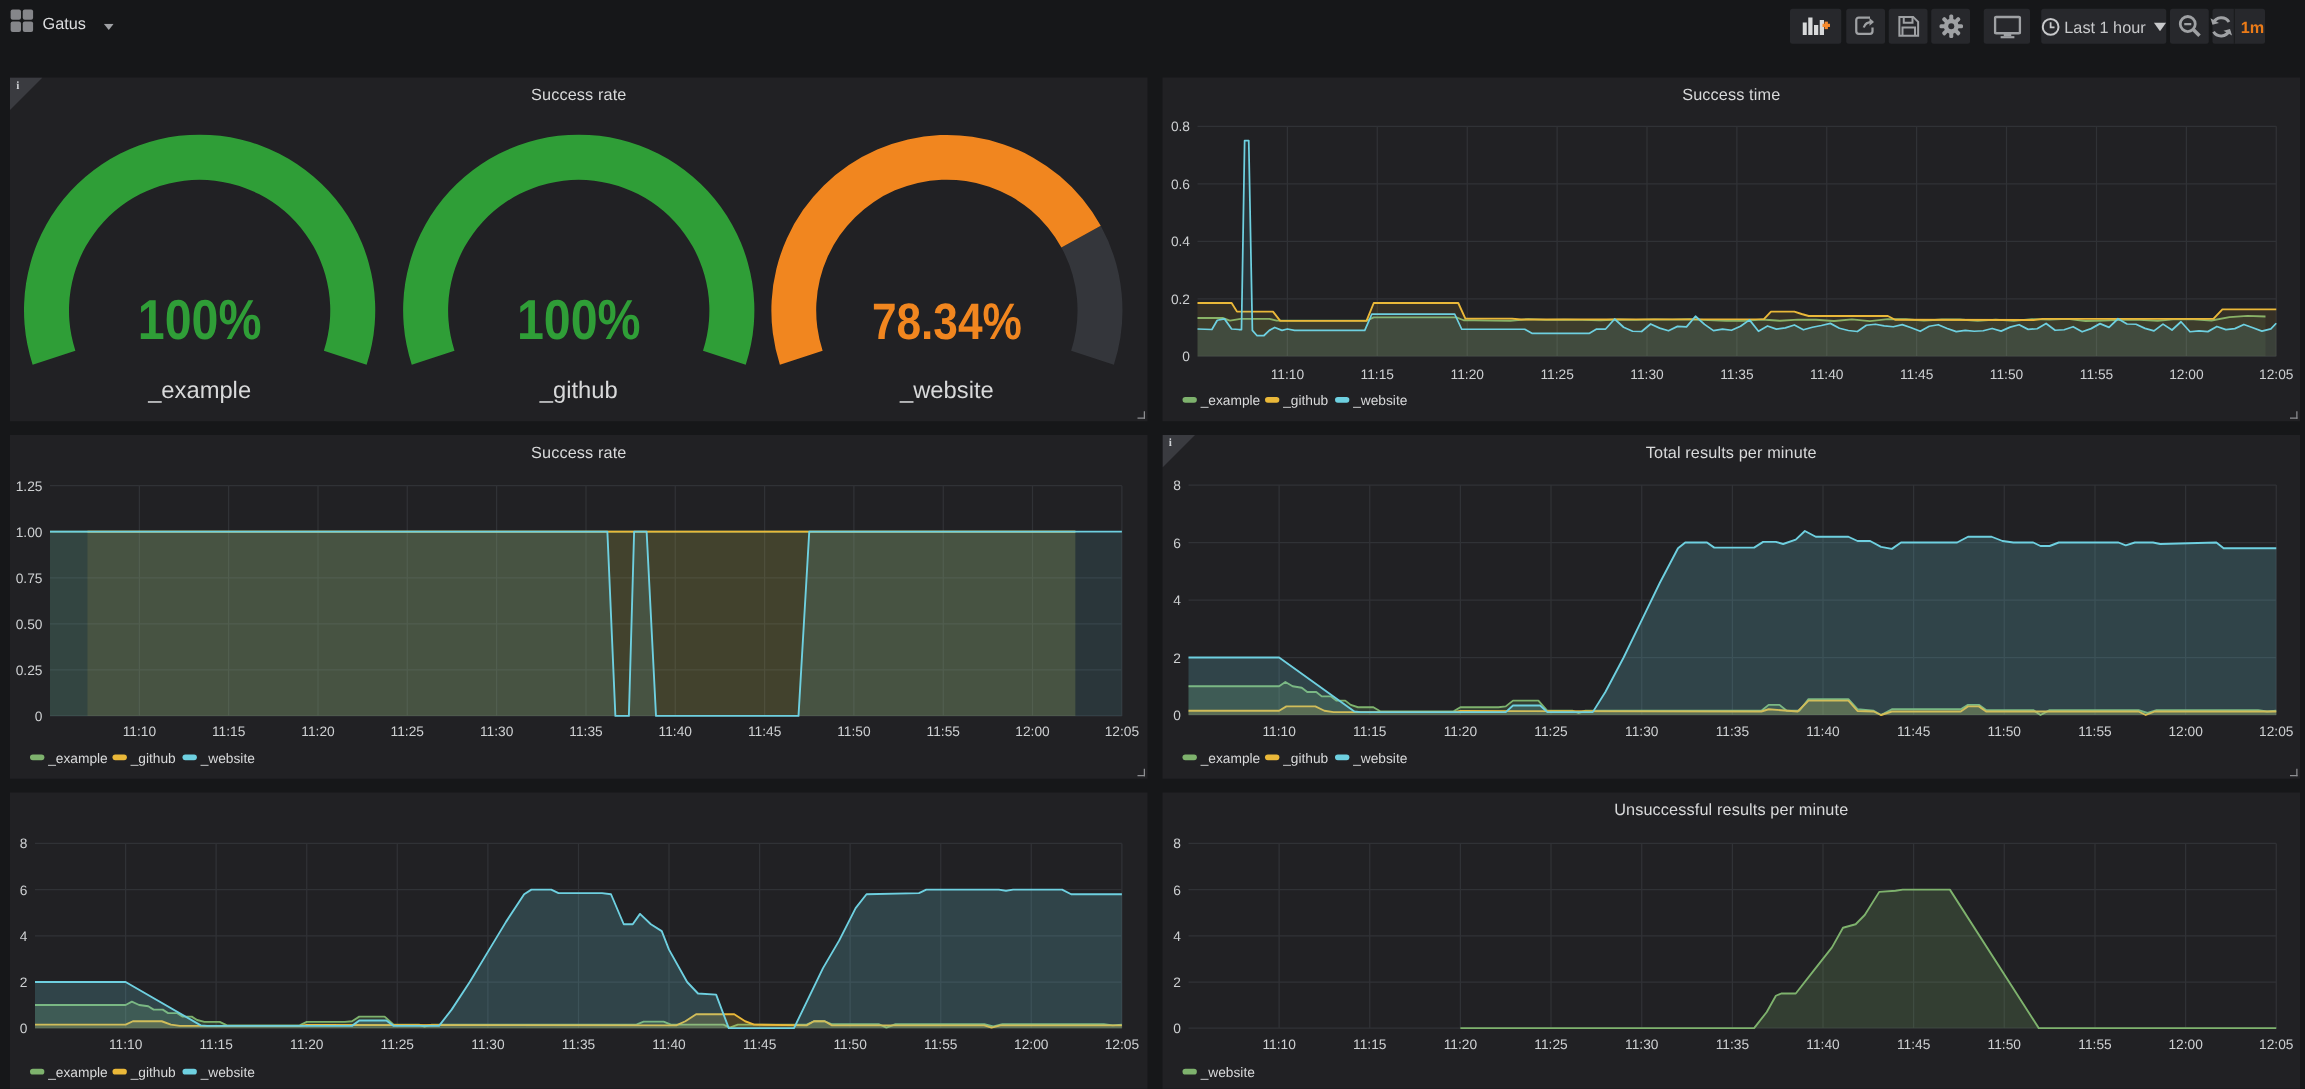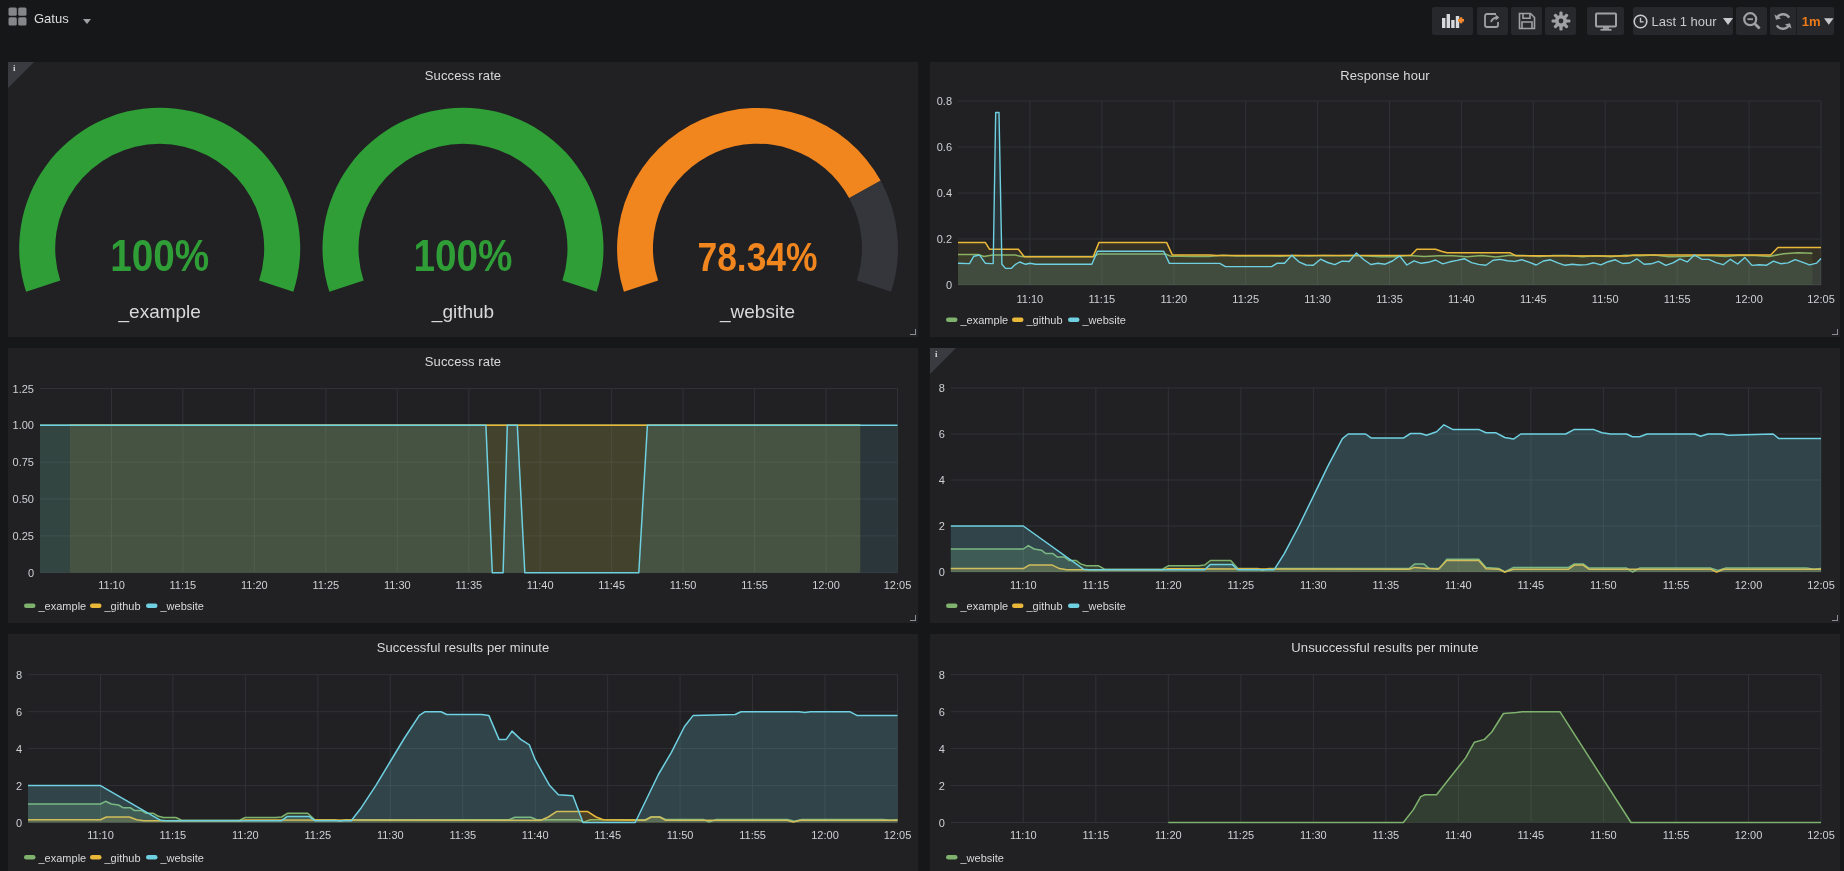--- a/index.html
+++ b/index.html
@@ -89,21 +89,21 @@
       <path d="M0 0 H10 L5 7 Z" fill="#c8c9cb"></path>
     </svg>
   </div>
 <div class="nbtn" style="left:1736px;width:31px">
     <svg width="20" height="20" viewBox="0 0 20 20">
       <circle cx="8.2" cy="8.2" r="6" fill="none" stroke="#9fa1a4" stroke-width="2.2"></circle>
       <line x1="5.4" y1="8.2" x2="11" y2="8.2" stroke="#9fa1a4" stroke-width="1.8"></line>
       <line x1="12.8" y1="12.8" x2="17.6" y2="17.6" stroke="#9fa1a4" stroke-width="2.8"></line>
     </svg>
   </div>
-<div class="nbtn" style="left:1770px;width:64px">
+<div class="nbtn" style="left:1770px;width:42px">
     <span style="display:flex;align-items:center;justify-content:center;width:28px;height:28px;border-right:1px solid #1b1c1e">
       <svg width="20" height="19" viewBox="0 0 20 19" fill="none" stroke="#9fa1a4" stroke-width="2.4">
         <path d="M16.2 5.6 A7.2 7.2 0 0 0 3.6 6.4"></path>
         <path d="M3.8 13.4 A7.2 7.2 0 0 0 16.4 12.6"></path>
         <path d="M1.4 2.6 L3.0 7.8 L8.2 6.4 Z" fill="#9fa1a4" stroke="none"></path>
         <path d="M18.6 16.4 L17.0 11.2 L11.8 12.6 Z" fill="#9fa1a4" stroke="none"></path>
       </svg>
     </span>
     <span style="color:#eb7b18;font-weight:700;font-size:13px;margin:0 4px 0 5px">1m</span>
     <svg width="10" height="7" viewBox="0 0 10 7">
@@ -128,21 +128,21 @@
 <text x="455.0" y="256.3" text-anchor="middle" font-size="19" fill="#d8d9da">_github</text>
 <path d="M872.6,118.6 A140.5,140.5 0 0 1 883.1,229.7 L848.9,218.6 A104.5,104.5 0 0 0 841.1,136.0 Z" fill="#34363b"></path>
 <path d="M615.9,229.7 A140.5,140.5 0 0 1 872.6,118.6 L841.1,136.0 A104.5,104.5 0 0 0 650.1,218.6 Z" fill="#f1861f"></path>
 <text x="749.5" y="209.3" text-anchor="middle" font-size="41" font-weight="700" fill="#f1861f" textLength="120" lengthAdjust="spacingAndGlyphs">78.34%</text>
 <text x="749.5" y="256.3" text-anchor="middle" font-size="19" fill="#d8d9da">_website</text>
     </svg>
 <div class="rsz"></div>
 </div>
 
 <div class="panel" style="left:930px;top:62px;width:910px;height:275px">
-<div class="ptitle">Response hour</div>
+<div class="ptitle">Success time</div>
 <svg width="910" height="275">
       <line x1="28.0" y1="223.0" x2="891.0" y2="223.0" stroke="#303236" stroke-width="1"></line>
 <text x="22.0" y="227.0" text-anchor="end" font-size="11" fill="#ced0d2">0</text>
 <line x1="28.0" y1="177.0" x2="891.0" y2="177.0" stroke="#303236" stroke-width="1"></line>
 <text x="22.0" y="181.0" text-anchor="end" font-size="11" fill="#ced0d2">0.2</text>
 <line x1="28.0" y1="131.0" x2="891.0" y2="131.0" stroke="#303236" stroke-width="1"></line>
 <text x="22.0" y="135.0" text-anchor="end" font-size="11" fill="#ced0d2">0.4</text>
 <line x1="28.0" y1="85.0" x2="891.0" y2="85.0" stroke="#303236" stroke-width="1"></line>
 <text x="22.0" y="89.0" text-anchor="end" font-size="11" fill="#ced0d2">0.6</text>
 <line x1="28.0" y1="39.0" x2="891.0" y2="39.0" stroke="#303236" stroke-width="1"></line>
@@ -236,20 +236,21 @@
 <text x="30.5" y="262.0" font-size="11" fill="#d8d9da">_example</text>
 <rect x="82.0" y="255.5" width="11.5" height="4.6" rx="2.3" fill="#eab839"></rect>
 <text x="96.5" y="262.0" font-size="11" fill="#d8d9da">_github</text>
 <rect x="138.0" y="255.5" width="11.5" height="4.6" rx="2.3" fill="#6ed0e0"></rect>
 <text x="152.5" y="262.0" font-size="11" fill="#d8d9da">_website</text>
     </svg>
 <div class="rsz"></div>
 </div>
 
 <div class="panel" style="left:930px;top:348px;width:910px;height:275px">
+<div class="ptitle">Total results per minute</div>
 <div class="infoc">
       <svg width="26" height="26" viewBox="0 0 26 26">
         <path d="M0 0 H26 L0 26 Z" fill="#3a3b40"></path>
       </svg>
       <span class="infoi">i</span>
     </div>
 <svg width="910" height="275">
       <line x1="20.8" y1="224.0" x2="891.0" y2="224.0" stroke="#303236" stroke-width="1"></line>
 <text x="14.8" y="228.0" text-anchor="end" font-size="11" fill="#ced0d2">0</text>
 <line x1="20.8" y1="178.0" x2="891.0" y2="178.0" stroke="#303236" stroke-width="1"></line>
@@ -294,21 +295,20 @@
 <text x="30.5" y="262.0" font-size="11" fill="#d8d9da">_example</text>
 <rect x="82.0" y="255.5" width="11.5" height="4.6" rx="2.3" fill="#eab839"></rect>
 <text x="96.5" y="262.0" font-size="11" fill="#d8d9da">_github</text>
 <rect x="138.0" y="255.5" width="11.5" height="4.6" rx="2.3" fill="#6ed0e0"></rect>
 <text x="152.5" y="262.0" font-size="11" fill="#d8d9da">_website</text>
     </svg>
 <div class="rsz"></div>
 </div>
 
 <div class="panel" style="left:8px;top:634px;width:910px;height:240px">
-<div class="ptitle">Successful results per minute</div>
 <svg width="910" height="240">
       <line x1="20.0" y1="188.5" x2="889.5" y2="188.5" stroke="#303236" stroke-width="1"></line>
 <text x="14.0" y="192.5" text-anchor="end" font-size="11" fill="#ced0d2">0</text>
 <line x1="20.0" y1="151.6" x2="889.5" y2="151.6" stroke="#303236" stroke-width="1"></line>
 <text x="14.0" y="155.6" text-anchor="end" font-size="11" fill="#ced0d2">2</text>
 <line x1="20.0" y1="114.6" x2="889.5" y2="114.6" stroke="#303236" stroke-width="1"></line>
 <text x="14.0" y="118.6" text-anchor="end" font-size="11" fill="#ced0d2">4</text>
 <line x1="20.0" y1="77.7" x2="889.5" y2="77.7" stroke="#303236" stroke-width="1"></line>
 <text x="14.0" y="81.7" text-anchor="end" font-size="11" fill="#ced0d2">6</text>
 <line x1="20.0" y1="40.7" x2="889.5" y2="40.7" stroke="#303236" stroke-width="1"></line>

